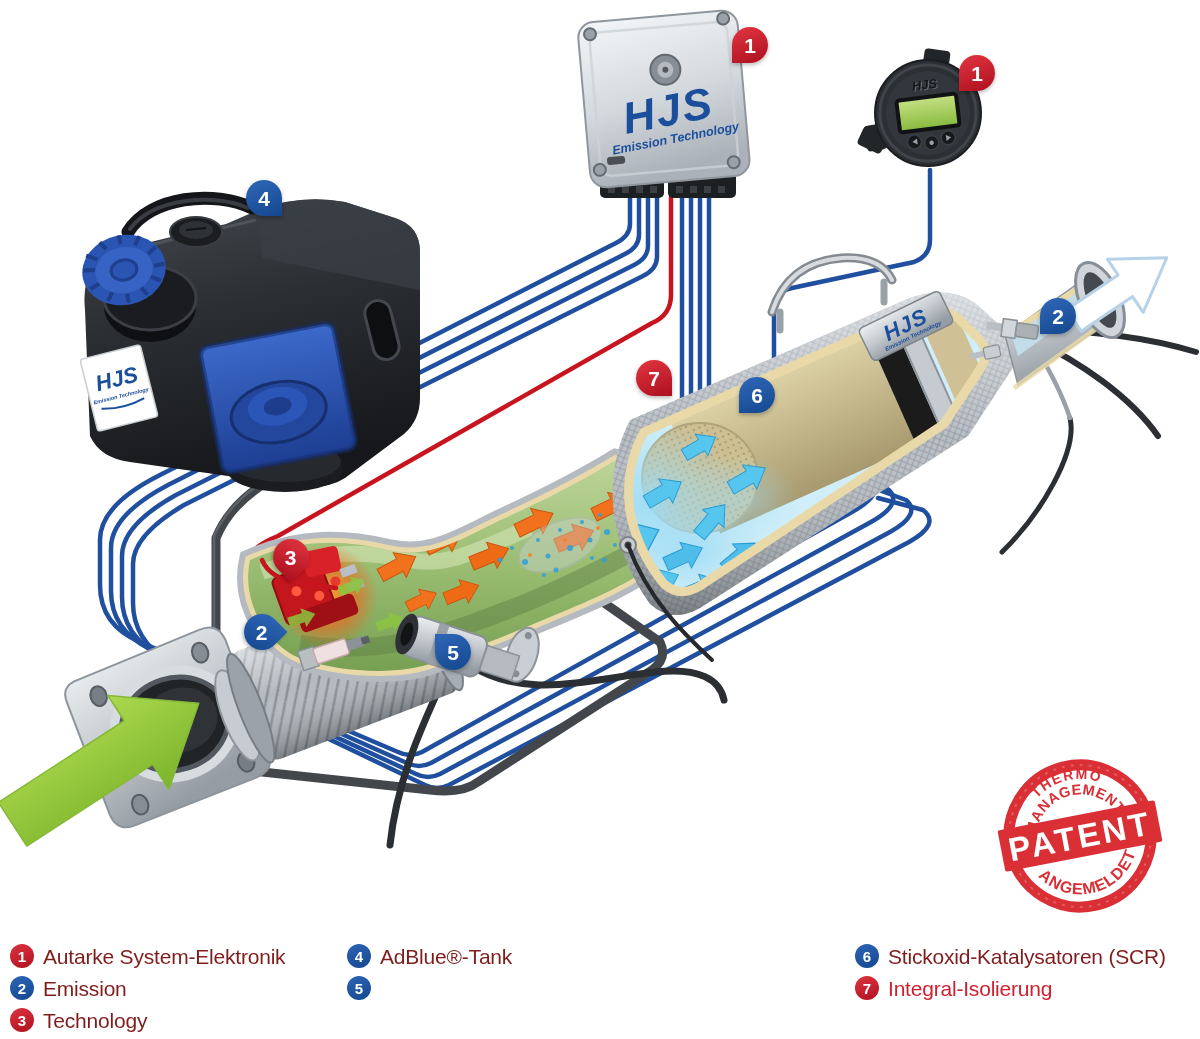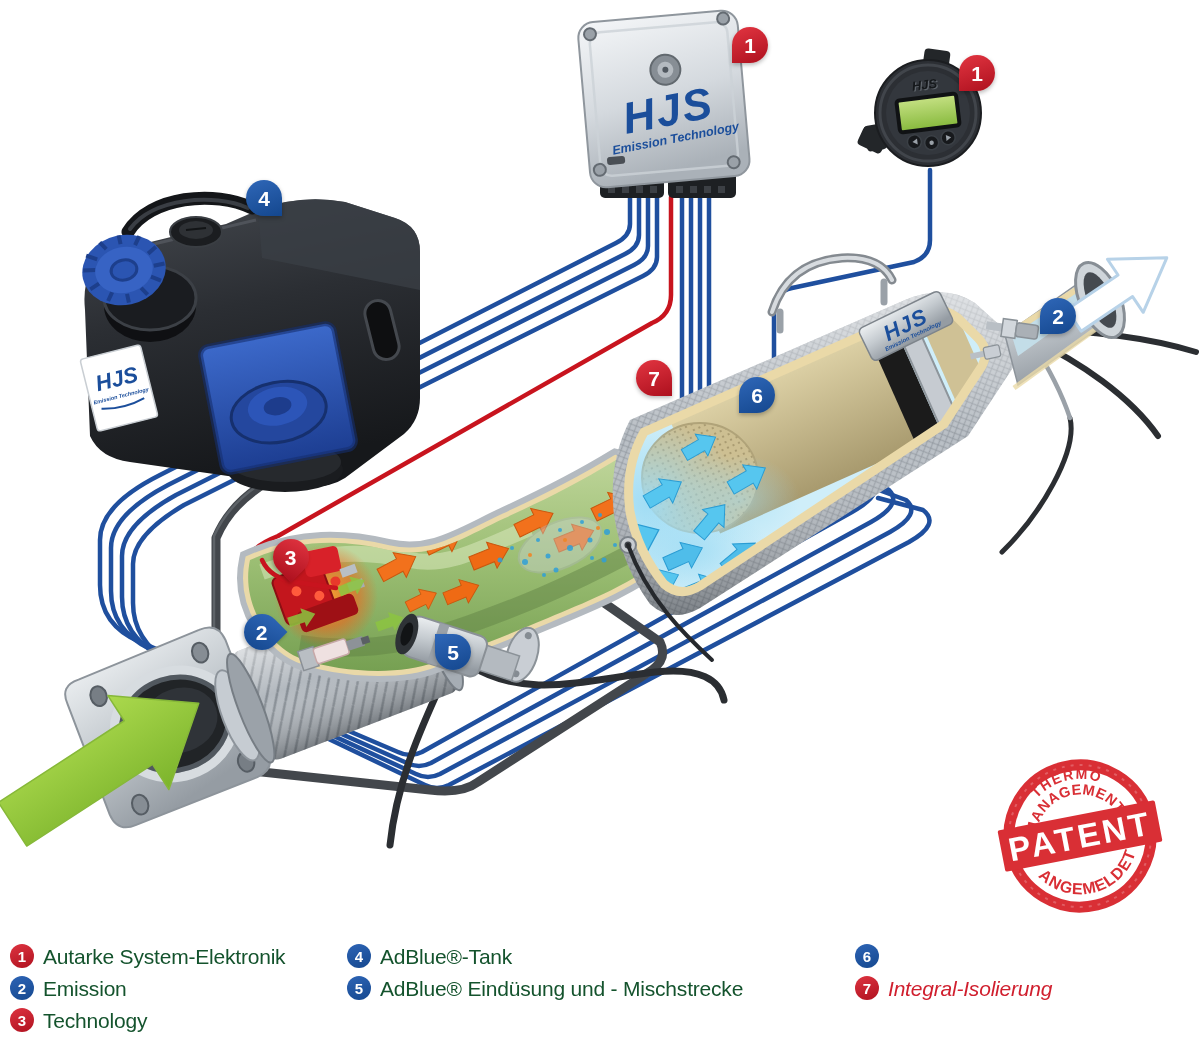--- a/index.html
+++ b/index.html
@@ -24,22 +24,22 @@
   .tail-r  { border-radius:50% 0 50% 50%; transform:rotate(45deg); }
   .tail-r span { transform:rotate(-45deg); }
 
   
   .legend-item { position:absolute; display:flex; align-items:center; gap:9px; }
   .lb { width:24px; height:24px; border-radius:50%; flex:0 0 auto;
     display:flex; align-items:center; justify-content:center;
     color:#fff; font:700 15px "Liberation Sans",sans-serif; }
   .lb.red  { background:linear-gradient(160deg,#dd3340,#b01220); }
   .lb.blue { background:linear-gradient(160deg,#2d64b5,#15488f); }
-  .lt { font:500 21px/1 "Liberation Sans",sans-serif; color:#14532d; letter-spacing:-0.2px; white-space:nowrap; }
-  .lt.red-text { color:#d01f2e;font-style:italic; }
+  .lt { font:500 21px/1 "Liberation Sans",sans-serif; color:#7f1d1d; letter-spacing:-0.2px; white-space:nowrap; }
+  .lt.red-text { color:#d01f2e; }
 </style>
 </head>
 <body>
 
 <div id="stage">
 
 <svg id="scene" width="1200" height="1039" viewBox="0 0 1200 1039" xmlns="http://www.w3.org/2000/svg">
   <defs>
     <linearGradient id="gECU" x1="0" y1="0" x2="0.2" y2="1">
       <stop offset="0" stop-color="#f4f6f8"></stop>
@@ -489,24 +489,24 @@
   <div class="legend-item" style="left:10px; top:1008px;">
     <span class="lb red">3</span>
     <span class="lt">Technology</span>
   </div>
   <div class="legend-item" style="left:347px; top:944px;">
     <span class="lb blue">4</span>
     <span class="lt">AdBlue®-Tank</span>
   </div>
   <div class="legend-item" style="left:347px; top:976px;">
     <span class="lb blue">5</span>
-    <span class="lt">AdBlue® Eindüsung und - Mischstrecke</span>
   </div>
   <div class="legend-item" style="left:855px; top:944px;">
     <span class="lb blue">6</span>
+    <span class="lt">Stickoxid-Katalysatoren (SCR)</span>
   </div>
   <div class="legend-item" style="left:855px; top:976px;">
     <span class="lb red">7</span>
     <span class="lt red-text">Integral-Isolierung</span>
   </div>
 </div>
 
 </div>
 
 </body></html>

